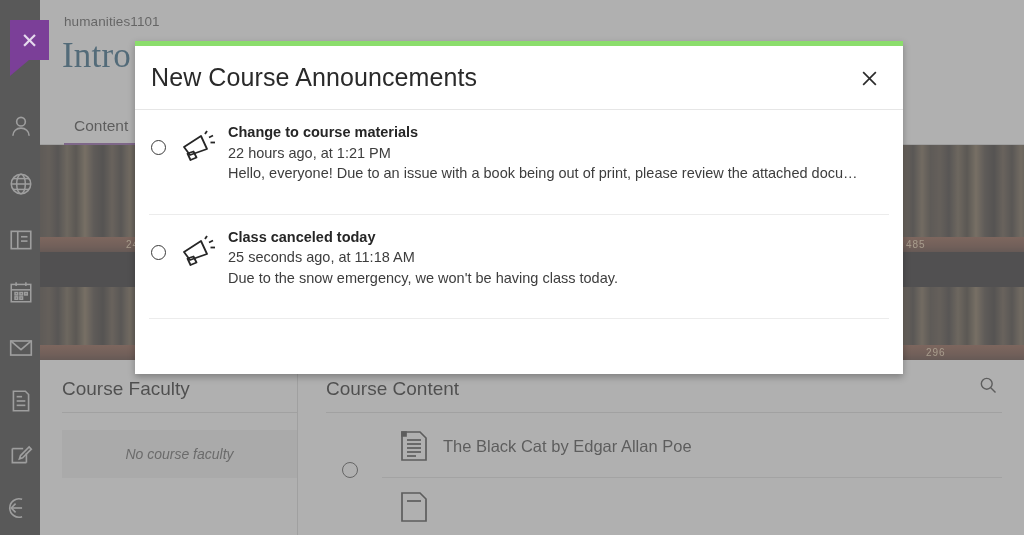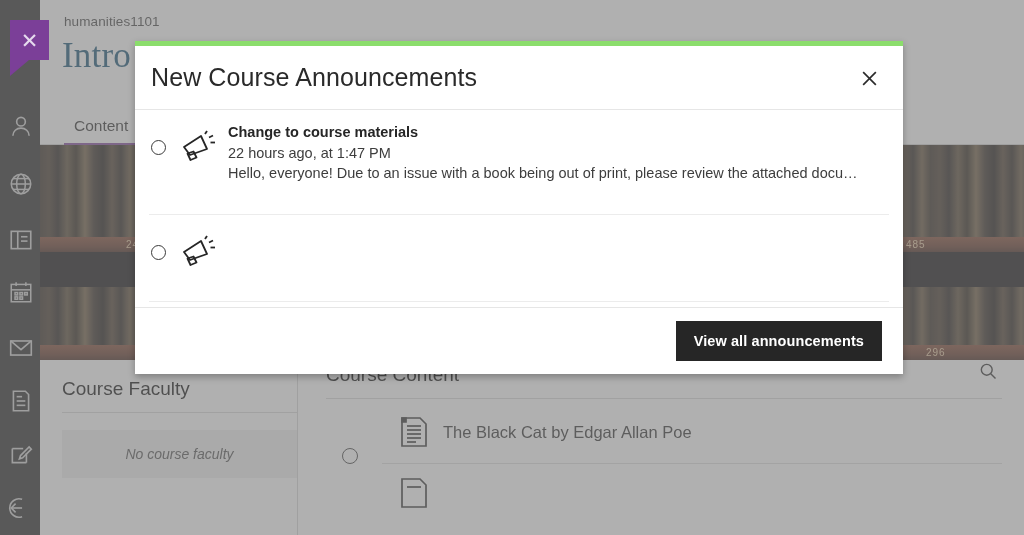--- a/index.html
+++ b/index.html
@@ -177,21 +177,21 @@
     width: 984px; height: 175px;
     background: #ffffff;
   }
   #faculty-panel {
     position: absolute;
     left: 22px; top: 18px;
     width: 235px;
   }
   #content-panel {
     position: absolute;
-    left: 286px; top: 4px;
+    left: 286px; top: 18px;
     width: 676px;
   }
   #panel-divider {
     position: absolute;
     left: 257px; top: 6px;
     width: 1px; height: 170px;
     background: #d6d6d6;
   }
   .panel-head {
     font-size: 19px;
@@ -556,38 +556,40 @@
           <svg viewBox="0 0 40 36" fill="none" stroke="currentColor" stroke-width="1.8" stroke-linejoin="round">
             <path d="M7 17 L24 6 L30 19 L13 25 Z"></path>
             <path d="M10.5 23.5 L13.5 30 L19.5 27.5 L16.5 21.5 Z"></path>
             <line x1="28" y1="4" x2="30" y2="1"></line>
             <line x1="32" y1="7.5" x2="36" y2="5.5"></line>
             <line x1="33.5" y1="12.5" x2="38" y2="12.5"></line>
           </svg>
         </span>
         <span class="ann-text">
           <div class="ann-title">Change to course materials</div>
-          <div class="ann-time">22 hours ago, at 1:47 PM</div>
+          <div class="ann-time">22 hours ago, at 1:21 PM</div>
           <div class="ann-preview">Hello, everyone! Due to an issue with a book being out of print, please review the attached docu…</div>
         </span>
       </div>
 
       <div class="ann-item">
         <span class="ann-unread"></span>
         <span class="ann-icon">
           <svg viewBox="0 0 40 36" fill="none" stroke="currentColor" stroke-width="1.8" stroke-linejoin="round">
             <path d="M7 17 L24 6 L30 19 L13 25 Z"></path>
             <path d="M10.5 23.5 L13.5 30 L19.5 27.5 L16.5 21.5 Z"></path>
             <line x1="28" y1="4" x2="30" y2="1"></line>
             <line x1="32" y1="7.5" x2="36" y2="5.5"></line>
             <line x1="33.5" y1="12.5" x2="38" y2="12.5"></line>
           </svg>
         </span>
+        <span class="ann-text">
+          <div class="ann-title">Class canceled today</div>
+          <div class="ann-time">25 seconds ago, at 11:18 AM</div>
+          <div class="ann-preview">Due to the snow emergency, we won't be having class today.</div>
+        </span>
       </div>
 
     </div>
 
-    <div id="modal-footer">
-      <button id="view-all-btn">View all announcements</button>
-    </div>
   </div>
 
 </div>
 
 </body></html>

